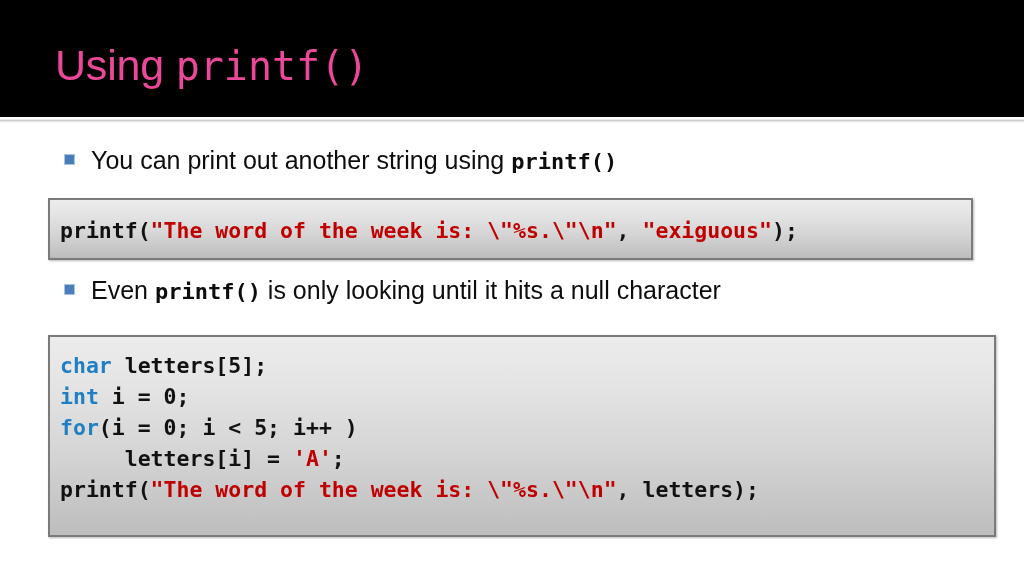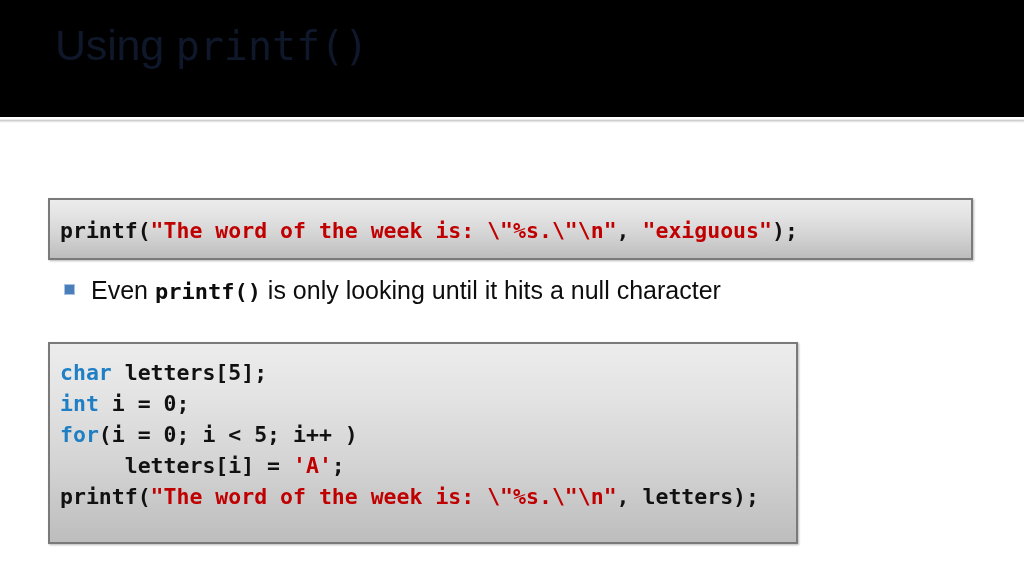--- a/index.html
+++ b/index.html
@@ -28,22 +28,22 @@
     position: absolute;
     left: 0;
     top: 117px;
     width: 1024px;
     height: 6px;
     background: linear-gradient(to bottom, #ffffff 0%, #ffffff 35%, #c9c9c9 55%, #ededed 80%, #ffffff 100%);
   }
   .slide-title {
     position: absolute;
     left: 55px;
-    top: 18px;
-    color: #0f172a;
+    top: 38px;
+    color: #ec4899;
     font-size: 43px;
     line-height: 54px;
     white-space: nowrap;
     letter-spacing: -0.2px;
   }
   .slide-title .mono {
     font-family: "DejaVu Sans Mono", "Liberation Mono", monospace;
     font-size: 40px;
     letter-spacing: 0px;
   }
@@ -98,22 +98,22 @@
     box-shadow: 1px 1px 2px rgba(0,0,0,0.28);
   }
   #code-box-1 {
     left: 48px;
     top: 75px;
     width: 925px;
     height: 62px;
   }
   #code-box-2 {
     left: 48px;
-    top: 219px;
-    width: 750px;
+    top: 212px;
+    width: 948px;
     height: 202px;
   }
   .code-text {
     font-family: "DejaVu Sans Mono", "Liberation Mono", monospace;
     font-weight: bold;
     font-size: 21.5px;
     line-height: 31px;
     color: #111111;
     white-space: pre;
     position: absolute;
@@ -133,20 +133,24 @@
 <body>
 
 <div class="title-band"></div>
 <div class="title-rule"></div>
 <div class="slide-title">
   <span>Using </span><span class="mono">printf()</span>
 </div>
 
 <div class="body-area">
 
+  <div class="bullet-row" id="bullet-1">
+    <span class="bullet-sq"></span>
+    <span class="bullet-text"><span>You can print out another string using </span><span class="code">printf()</span><span></span></span>
+  </div>
 
   <div class="code-box" id="code-box-1">
     <div class="code-text"><span><span>printf(</span><span class="str">"The word of the week is: \"%s.\"\n"</span><span>, </span><span class="str">"exiguous"</span><span>);</span></span></div>
   </div>
 
   <div class="bullet-row" id="bullet-2">
     <span class="bullet-sq"></span>
     <span class="bullet-text"><span>Even </span><span class="code">printf()</span><span> is only looking until it hits a null character</span></span>
   </div>
 

